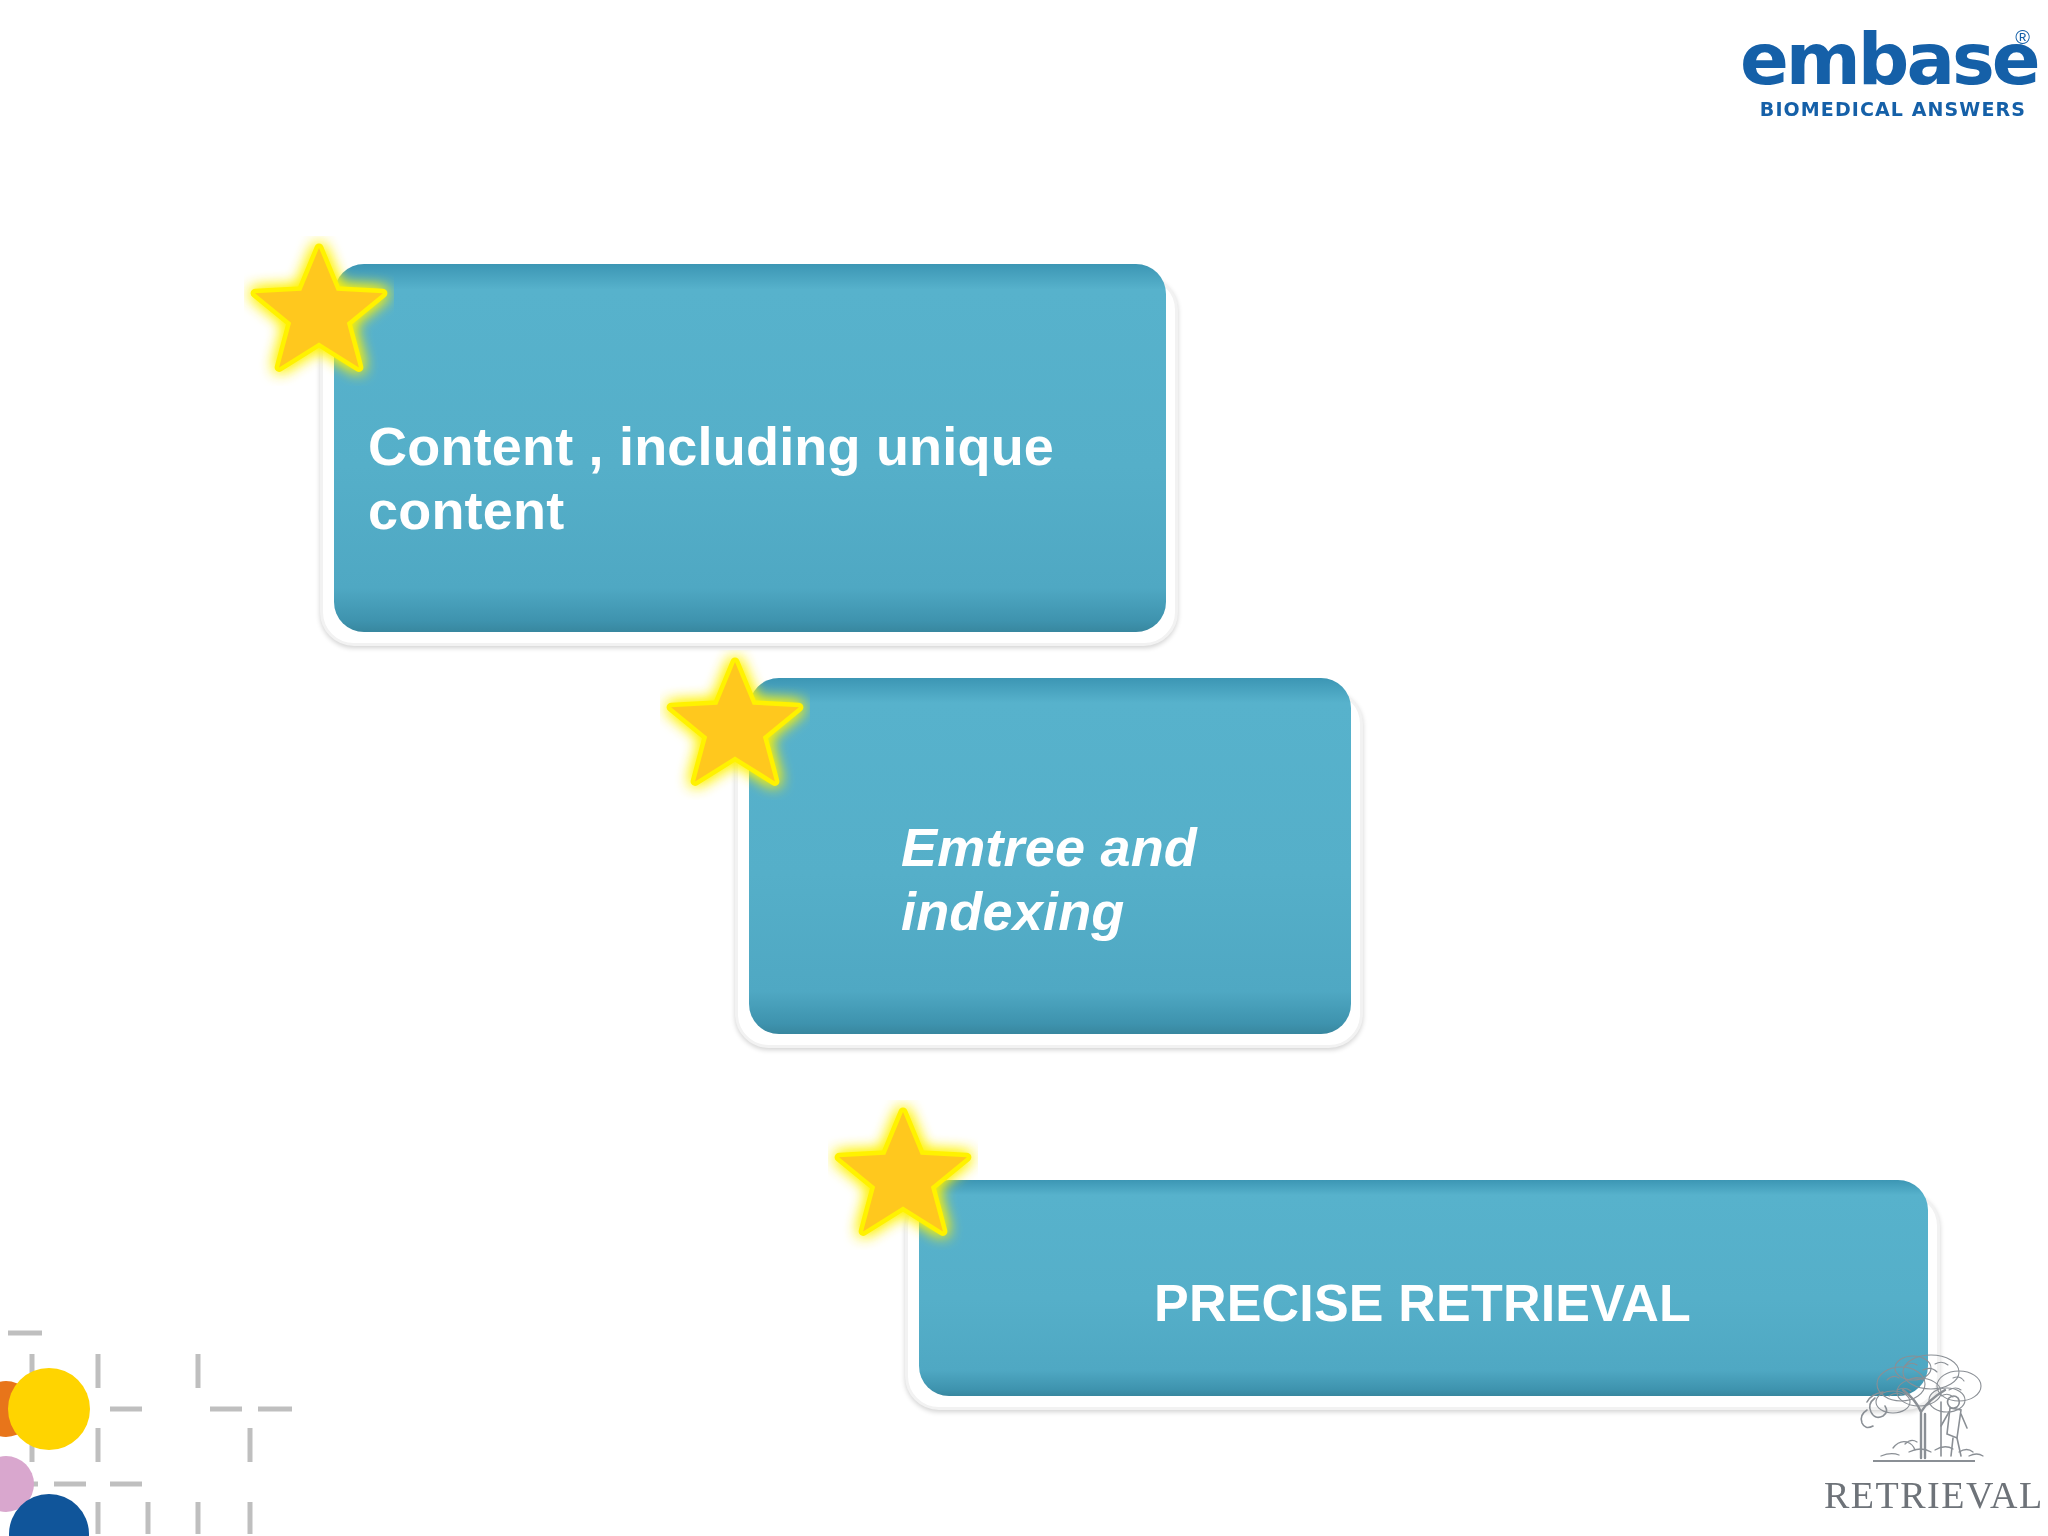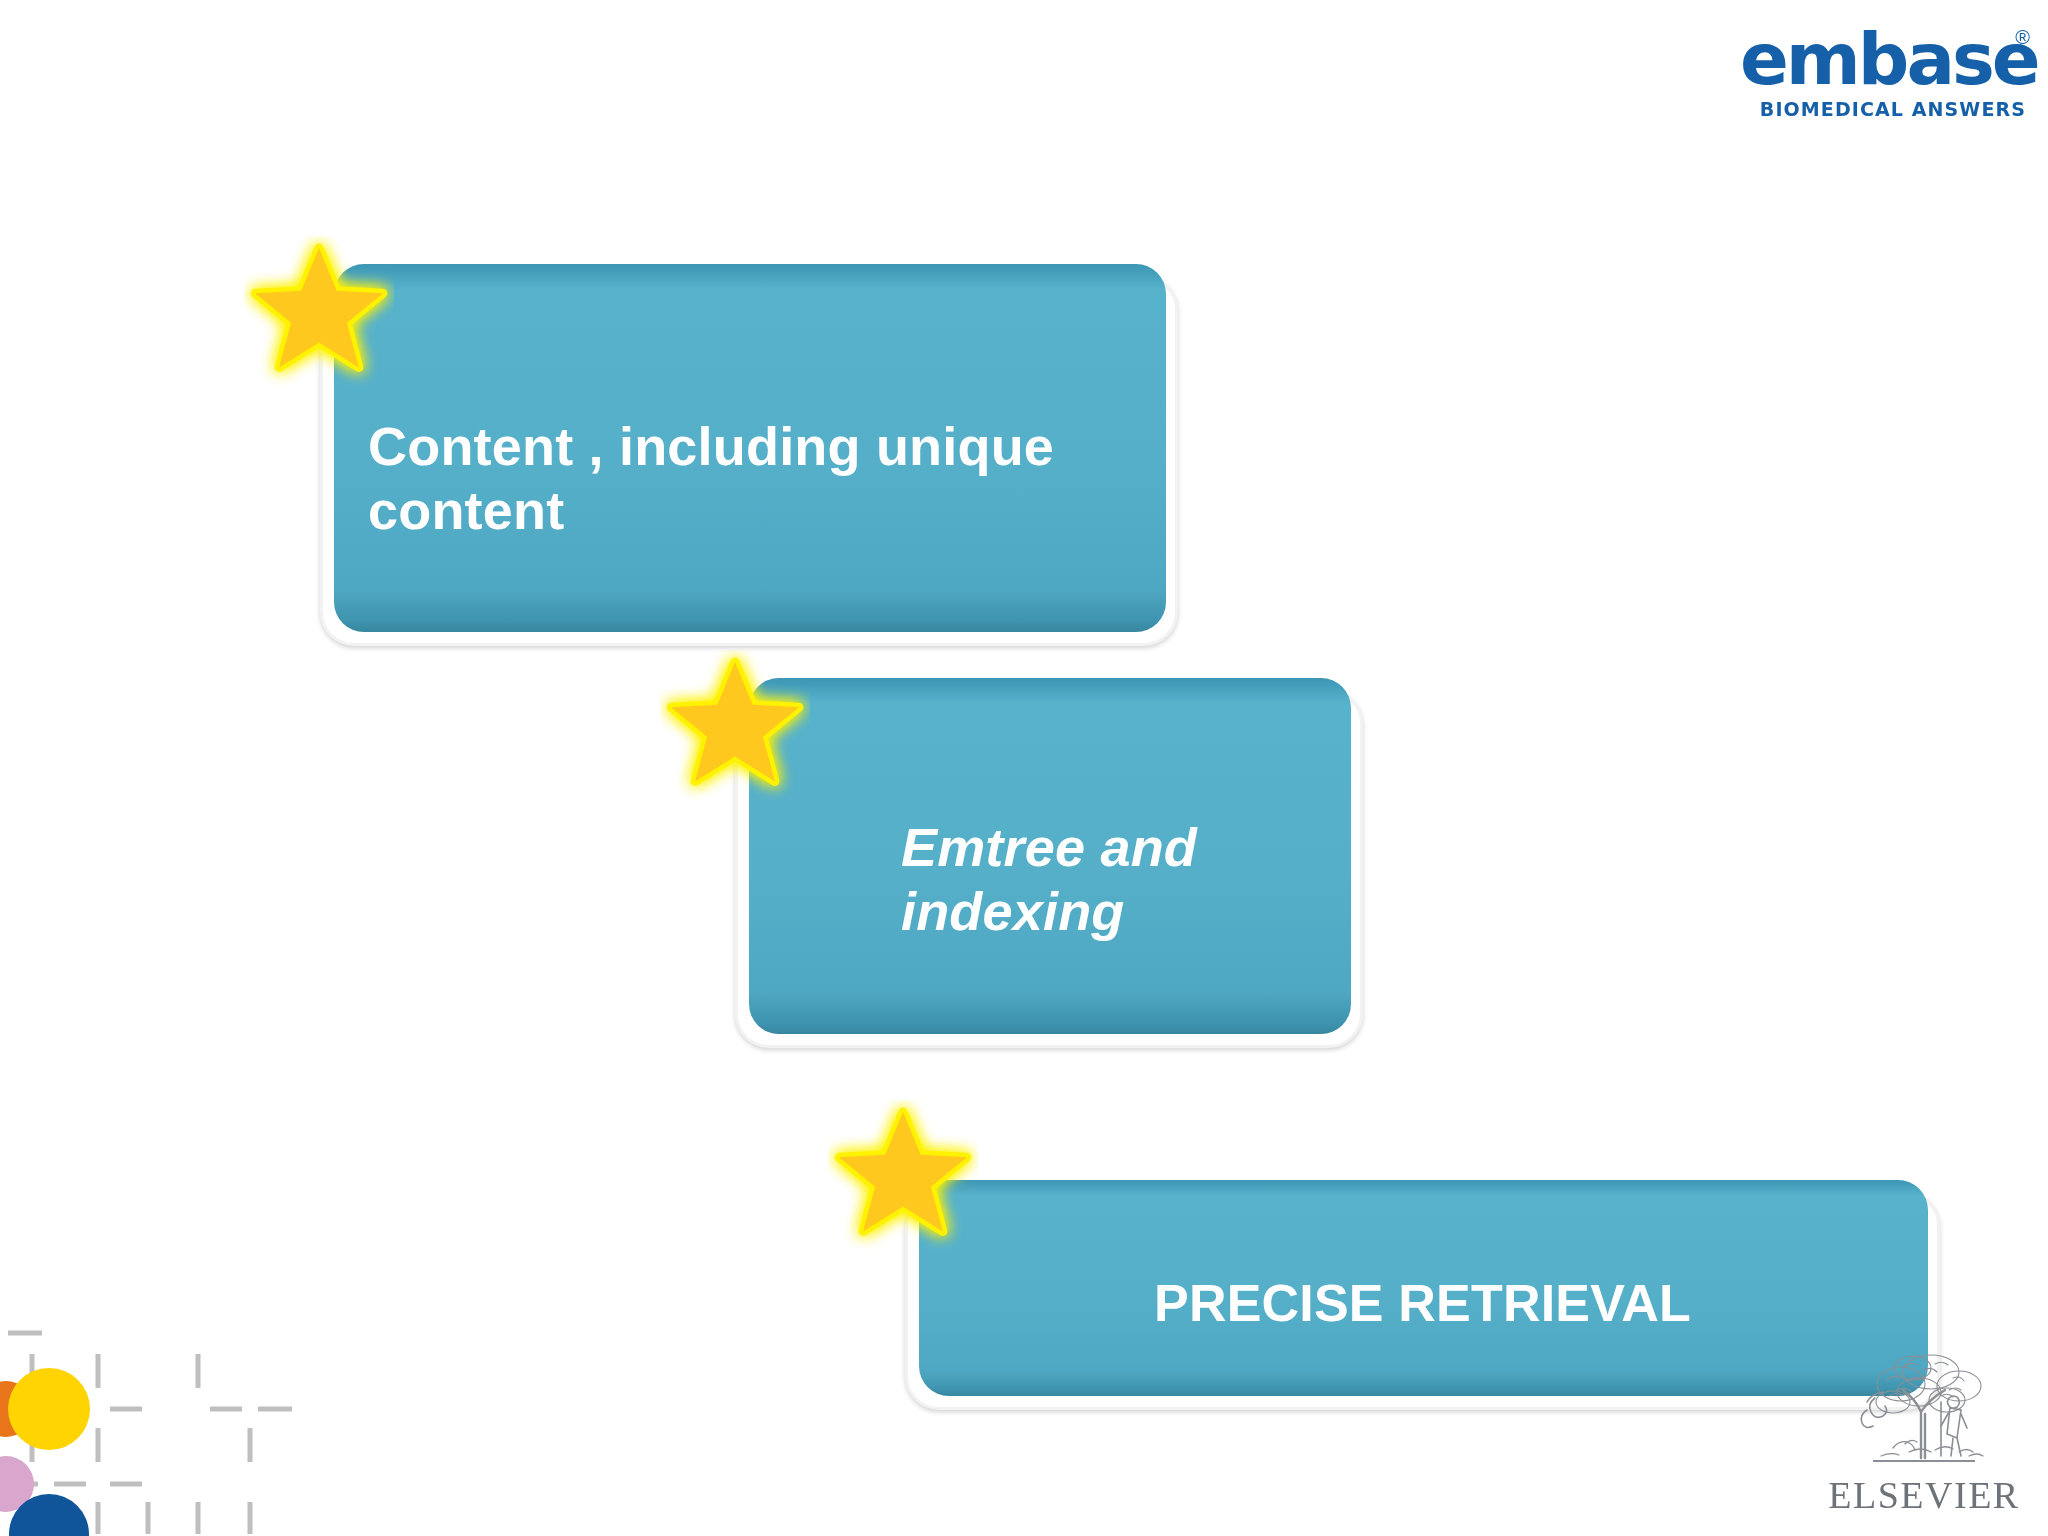--- a/index.html
+++ b/index.html
@@ -319,16 +319,16 @@
         <path d="M92 50 L92 104" stroke-width="1.6"></path>
 
         <path d="M44 96 q6 -8 14 -6 q6 2 8 8 M56 92 q6 -6 12 -2" stroke-width="1.3"></path>
         <path d="M60 100 q12 -6 22 0" stroke-width="1.3"></path>
         <path d="M86 98 q10 -6 18 -1" stroke-width="1.3"></path>
         <path d="M110 100 q8 -5 14 0" stroke-width="1.3"></path>
         <path d="M32 104 q10 -4 18 -1 M120 104 q8 -4 14 0" stroke-width="1.3"></path>
       </g>
       <line x1="24" y1="109" x2="126" y2="109" stroke="#8A8F95" stroke-width="2.2"></line>
     </svg>
-    <span id="elsevier-wordmark">ELSEVIER</span>
+    <span id="elsevier-wordmark">RETRIEVAL</span>
   </div>
 
 </div>
 
 </body></html>

